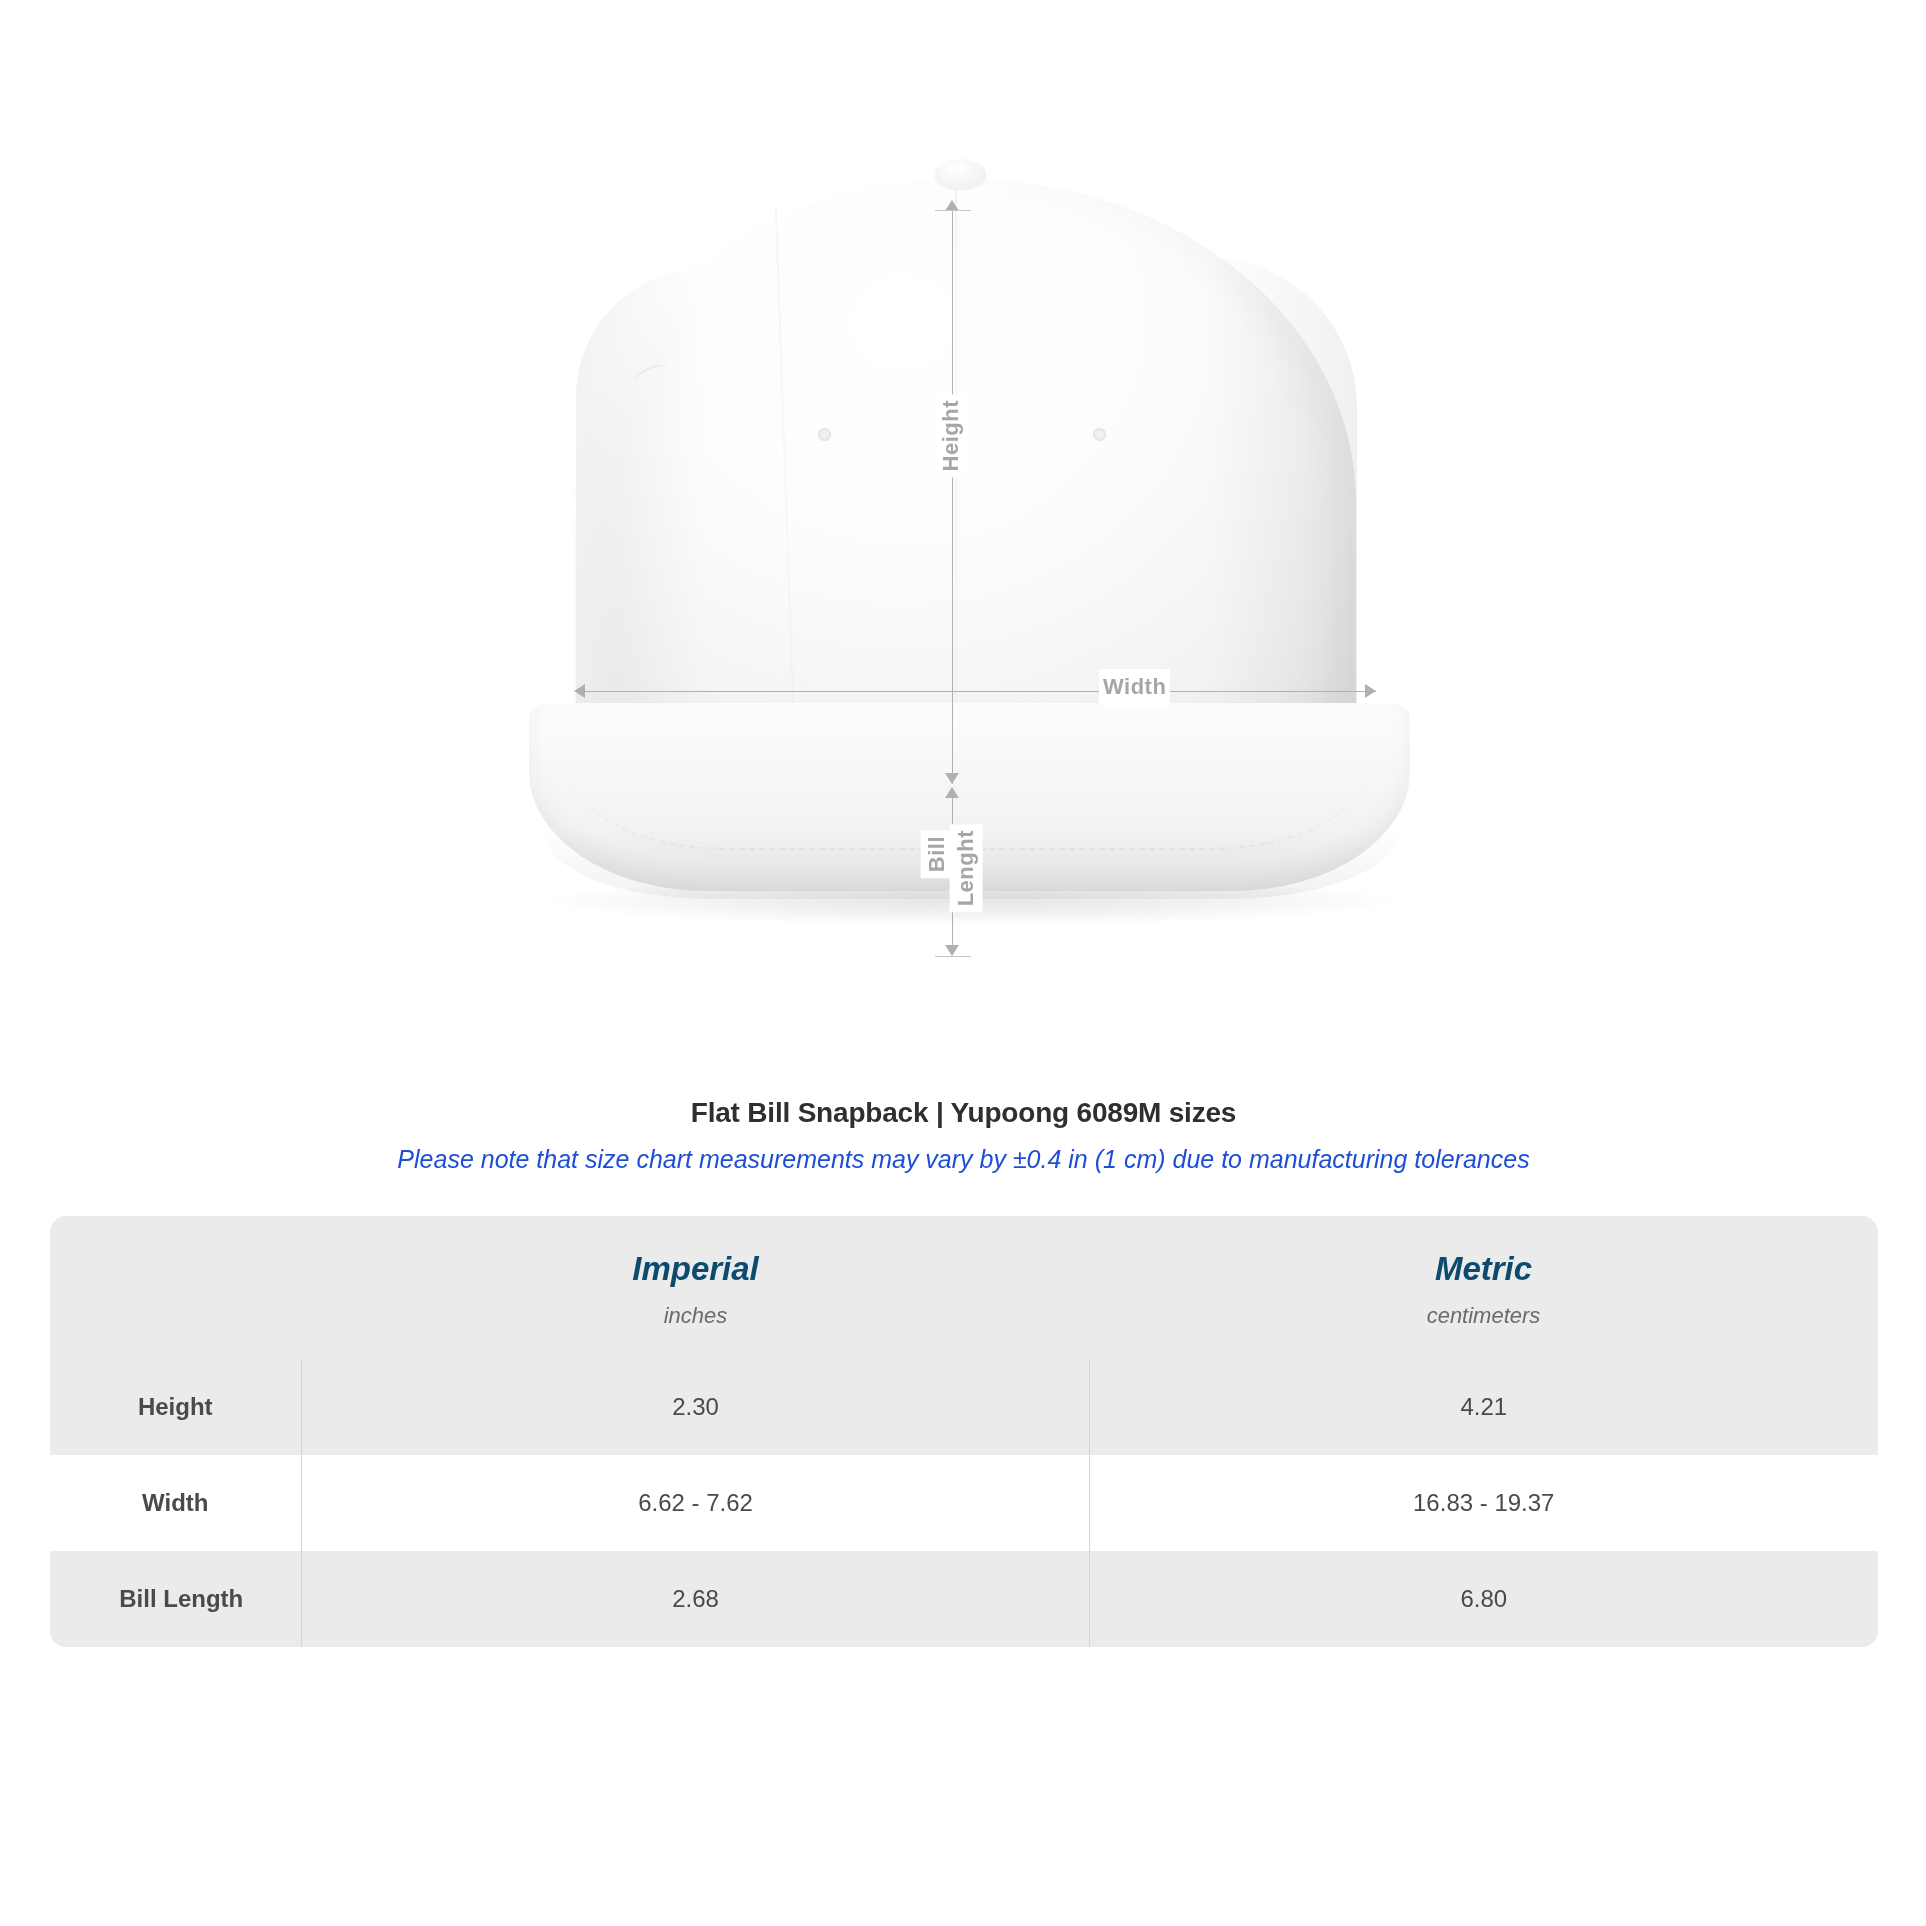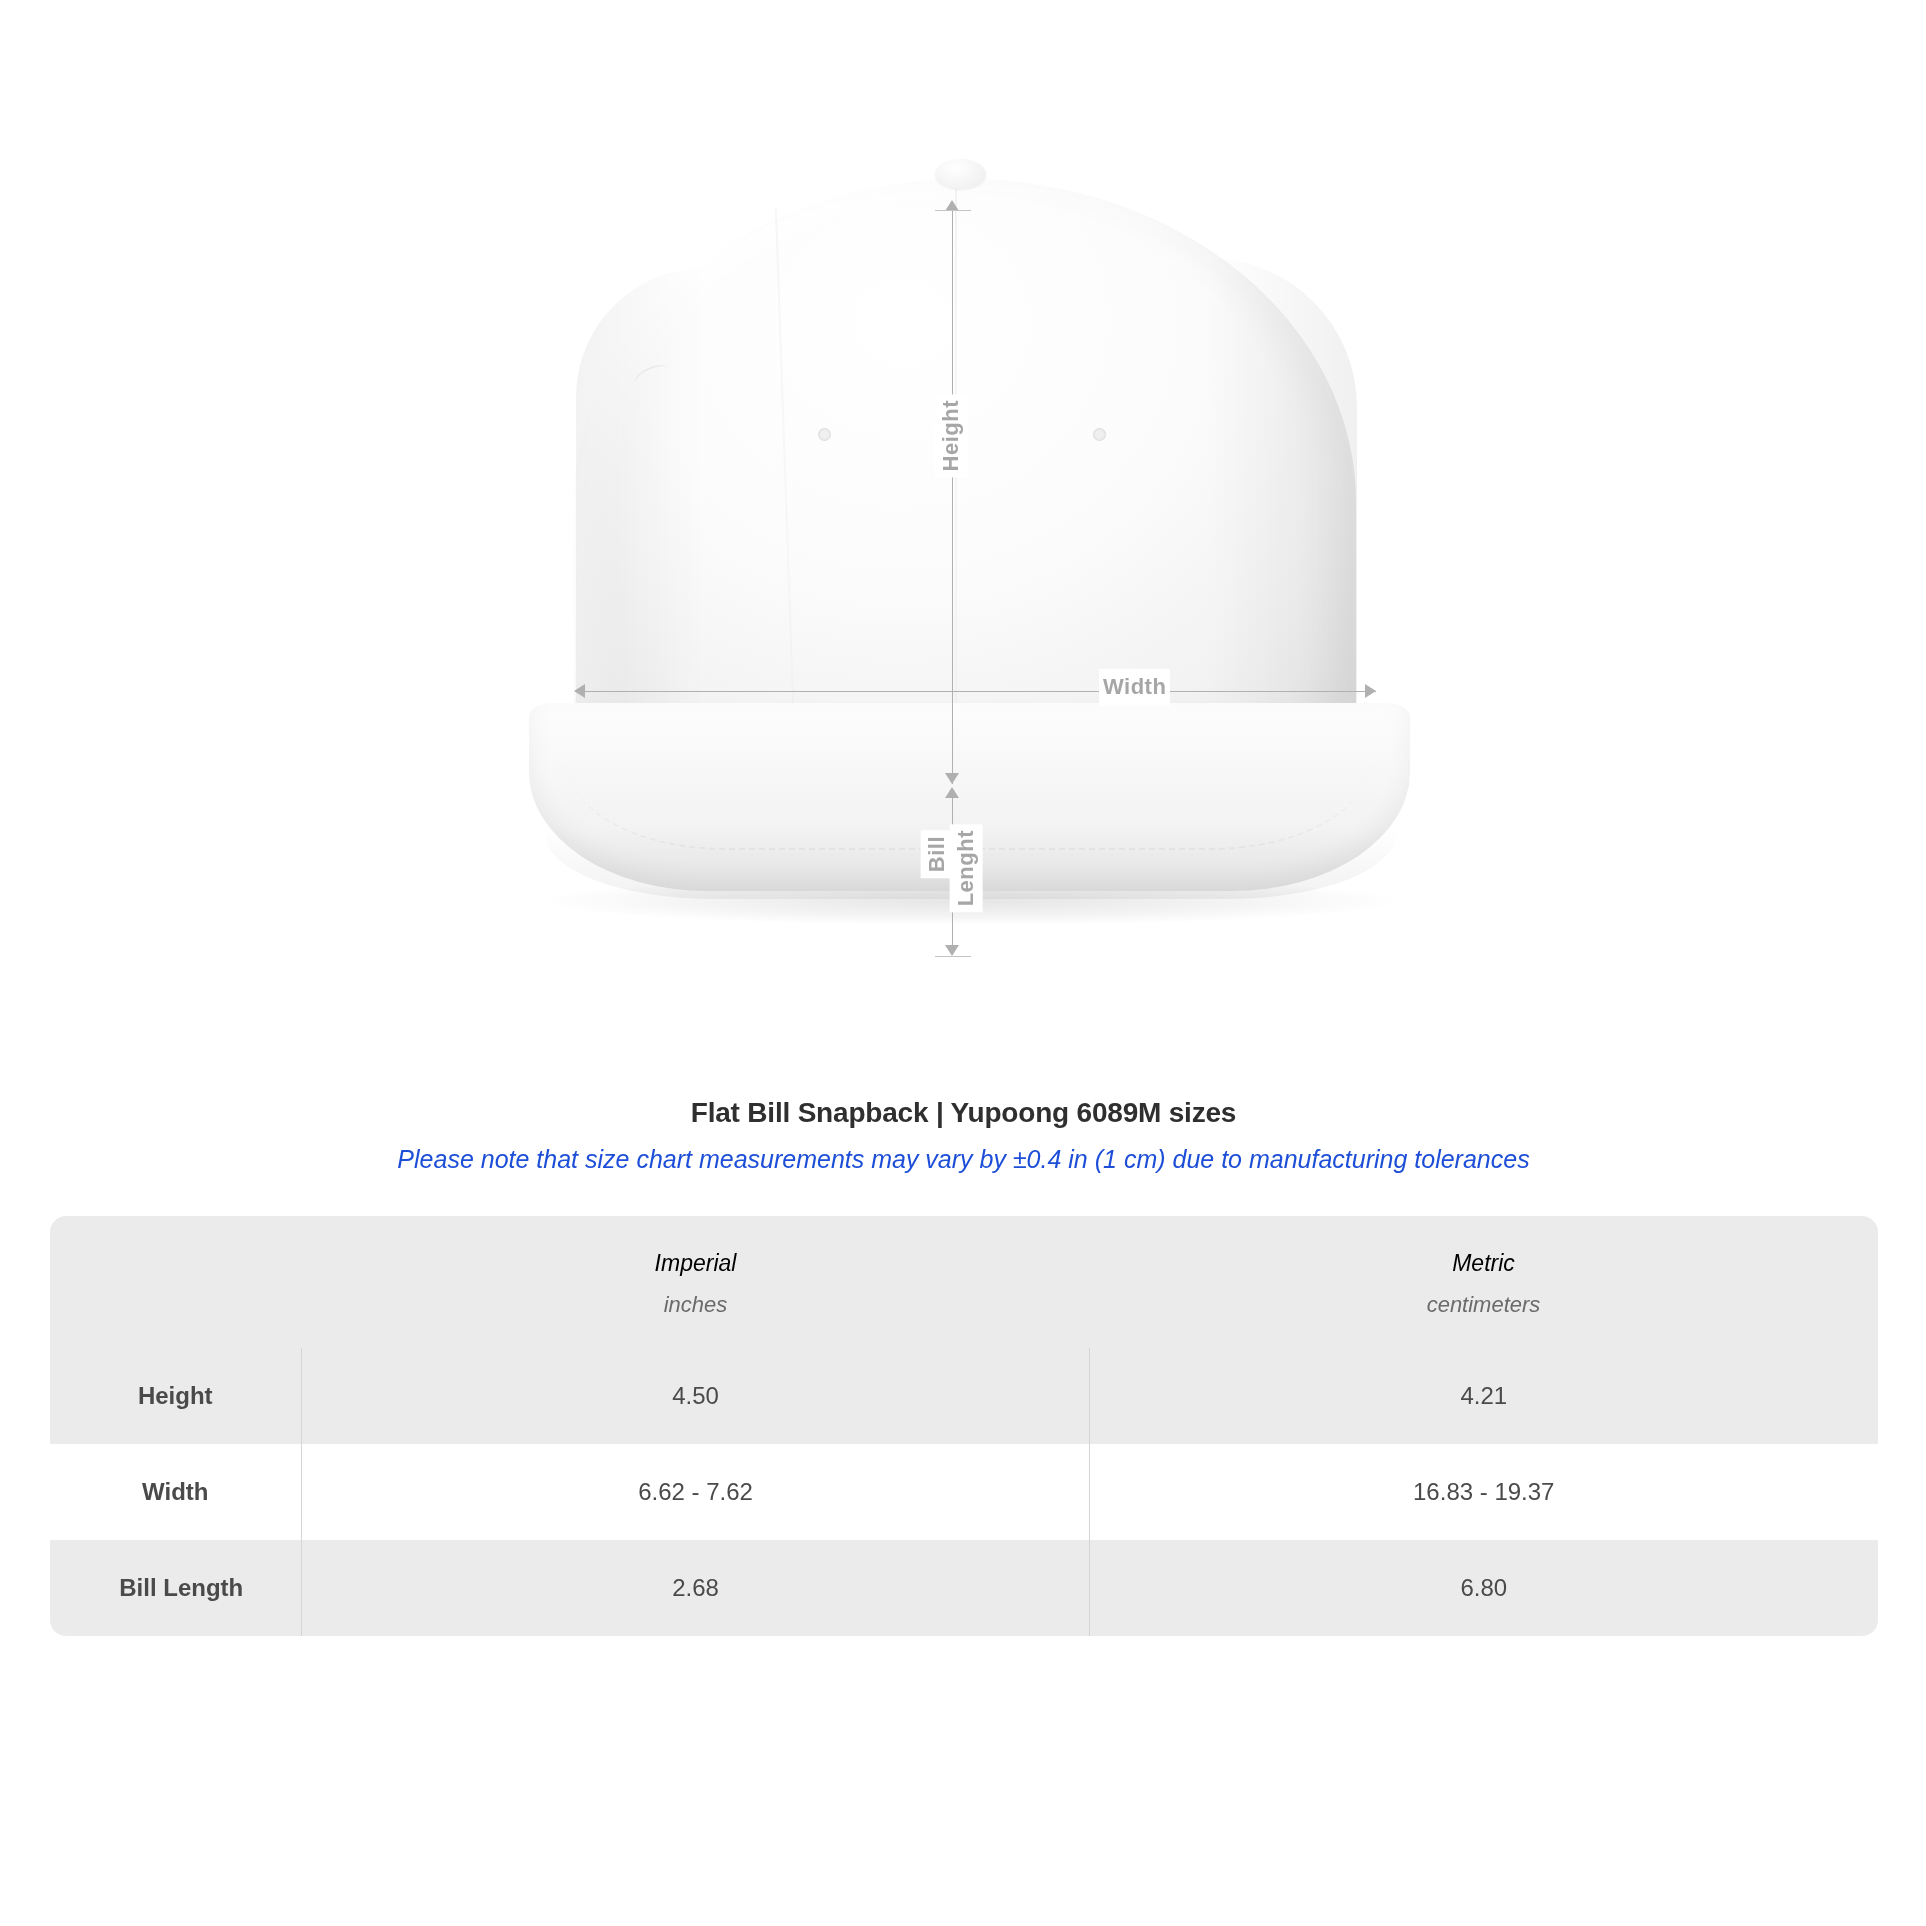--- a/index.html
+++ b/index.html
@@ -240,24 +240,24 @@
     text-align: center;
     border: none;
   }
   tr.head-row td:first-child {
     border-radius: 16px 0 0 0;
   }
   tr.head-row td:last-child {
     border-radius: 0 16px 0 0;
   }
   .unit-system {
-    font-size: 23px;
-    font-weight: normal;
+    font-size: 33px;
+    font-weight: bold;
     font-style: italic;
-    color: #000000;
+    color: #0c4a6e;
   }
   .unit-sub {
     margin-top: 15px;
     font-size: 22px;
     font-style: italic;
     color: #6b6b6b;
   }
   table.size-table td {
     text-align: center;
     font-size: 24px;
@@ -334,21 +334,21 @@
         </td>
         <td class="col-val">
           <div class="unit-system">Metric</div>
           <div class="unit-sub">centimeters</div>
         </td>
       </tr>
 
 
       <tr class="alt">
         <td class="row-label">Height</td>
-        <td class="vsep-left">4.50</td>
+        <td class="vsep-left">2.30</td>
         <td class="vsep-left">4.21</td>
       </tr>
 
       <tr>
         <td class="row-label">Width</td>
         <td class="vsep-left">6.62 - 7.62</td>
         <td class="vsep-left">16.83 - 19.37</td>
       </tr>
 
       <tr class="alt last-row">

